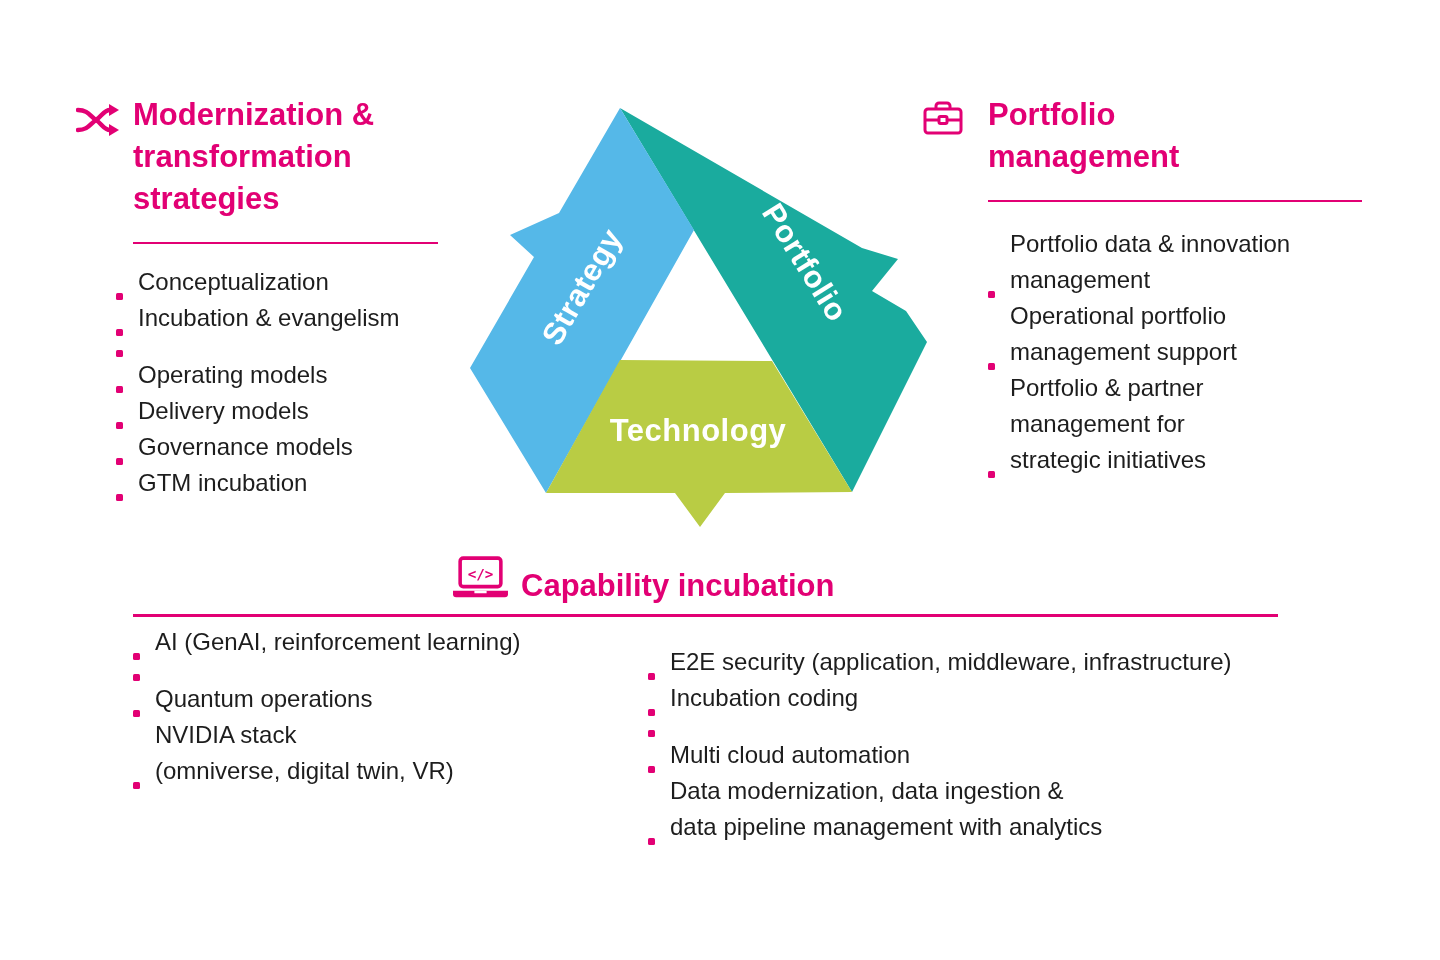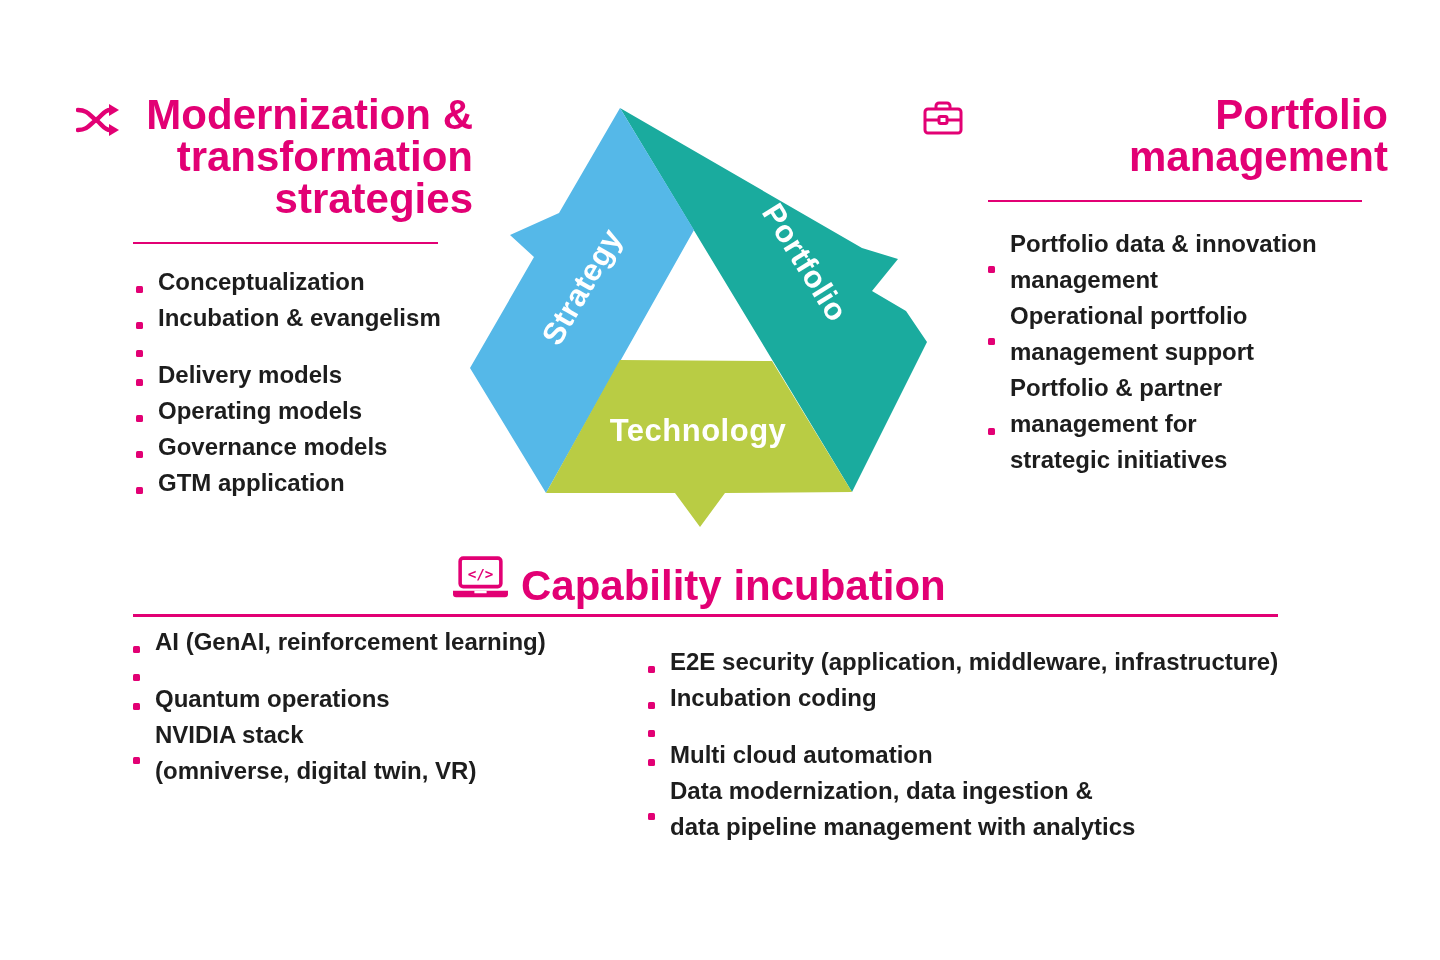--- a/index.html
+++ b/index.html
@@ -1,24 +1,24 @@
 <!DOCTYPE html>
 <html><head>
 <meta charset="utf-8">
 <style>
   html,body{margin:0;padding:0;background:#ffffff;}
   .page{position:relative;width:1440px;height:960px;background:#ffffff;overflow:hidden;
         font-family:"Liberation Sans", sans-serif;color:#1d1d1d;}
   .abs{position:absolute;}
-  .mag-title{margin:0;color:#e20074;font-size:42px;line-height:42px;font-weight:700;
-             white-space:pre-line;letter-spacing:0;text-align:right;}
+  .mag-title{margin:0;color:#e20074;font-size:31px;line-height:42px;font-weight:700;
+             white-space:pre-line;letter-spacing:0;}
   .rule{background:#e20074;height:2px;}
   .rule.thick{height:3px;}
   .list{display:flex;flex-direction:column;}
-  .li{display:flex;align-items:center;font-weight:bold;}
+  .li{display:flex;align-items:flex-end;}
   .bullet{flex:0 0 auto;width:7px;height:7px;border-radius:1.5px;background:#e20074;margin-top:14px;}
   .li-text{margin-left:15px;font-size:24px;line-height:36px;white-space:pre-line;color:#1d1d1d;}
   .head-row{display:flex;align-items:flex-start;}
   svg text.band-label{fill:#ffffff;font-family:"Liberation Sans",sans-serif;font-weight:700;
                       font-size:31px;letter-spacing:0.5px;}
 </style>
 </head>
 <body>
 
 <div class="page">
@@ -33,47 +33,47 @@
       <polygon points="33,1 43,7 33,13" fill="#e20074"></polygon>
     </svg>
   </div>
 
   <h2 class="mag-title abs" style="left:133px;top:94px;width:340px;">Modernization &amp;
 transformation
 strategies</h2>
 
   <div class="rule abs" style="left:133px;top:242px;width:305px;"></div>
 
-  <div class="list abs" style="left:136px;top:264px;width:360px;">
+  <div class="list abs" style="left:116px;top:264px;width:360px;">
     <div class="li">
         <span class="bullet"></span>
         <span class="li-text">Conceptualization</span>
       </div>
     <div class="li">
         <span class="bullet"></span>
         <span class="li-text">Incubation &amp; evangelism</span>
       </div>
     <div class="li">
         <span class="bullet"></span>
       </div>
     <div class="li">
         <span class="bullet"></span>
-        <span class="li-text">Delivery models</span>
+        <span class="li-text">Operating models</span>
       </div>
     <div class="li">
         <span class="bullet"></span>
-        <span class="li-text">Operating models</span>
+        <span class="li-text">Delivery models</span>
       </div>
     <div class="li">
         <span class="bullet"></span>
         <span class="li-text">Governance models</span>
       </div>
     <div class="li">
         <span class="bullet"></span>
-        <span class="li-text">GTM application</span>
+        <span class="li-text">GTM incubation</span>
       </div>
   </div>
 
   <div class="abs" style="left:440px;top:85px;width:510px;height:465px;">
     <svg width="510" height="465" viewBox="440 85 510 465">
 
       <polygon points="620,108 862,248 898,259 872,291 906,311 927,342 852,492" fill="#1aab9e"></polygon>
 
       <polygon points="620,108 694,230 546,493 470,368 534,257 510,235 559,213" fill="#55b8e8"></polygon>
 

